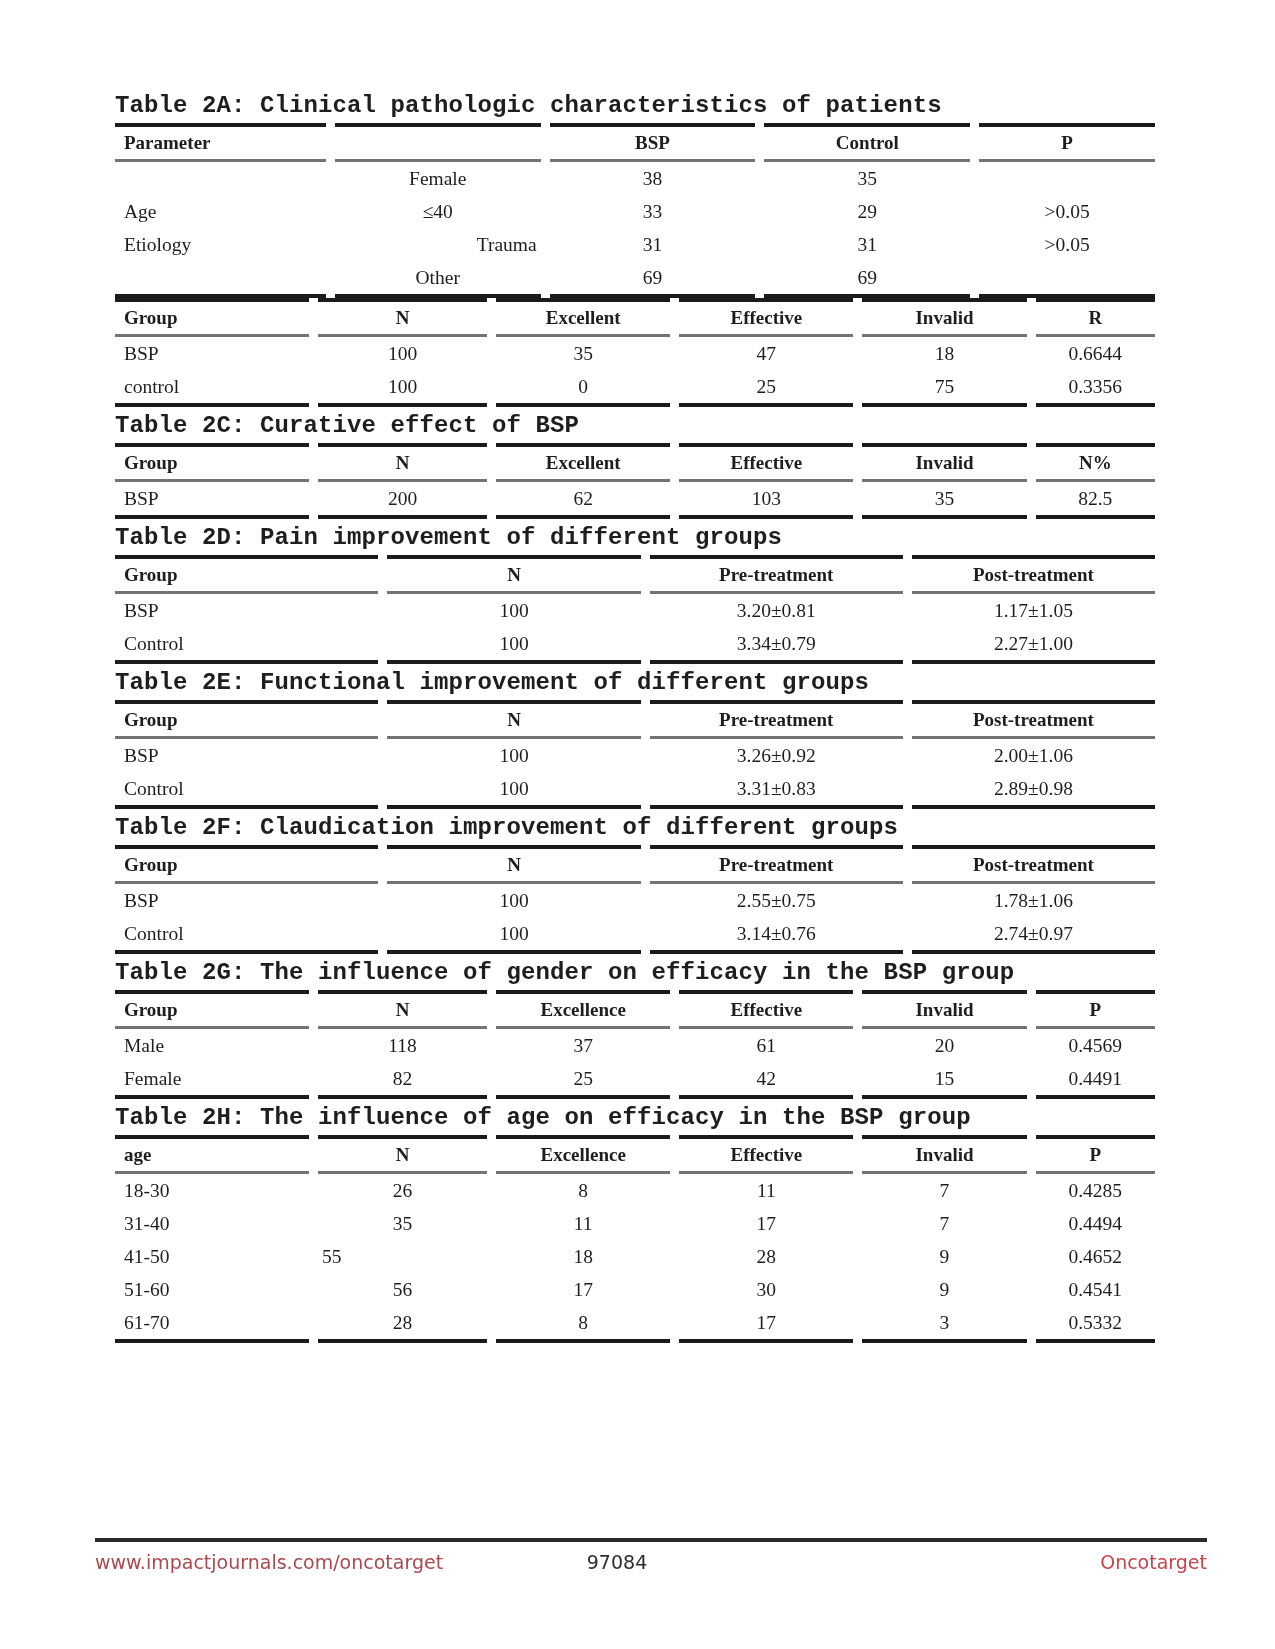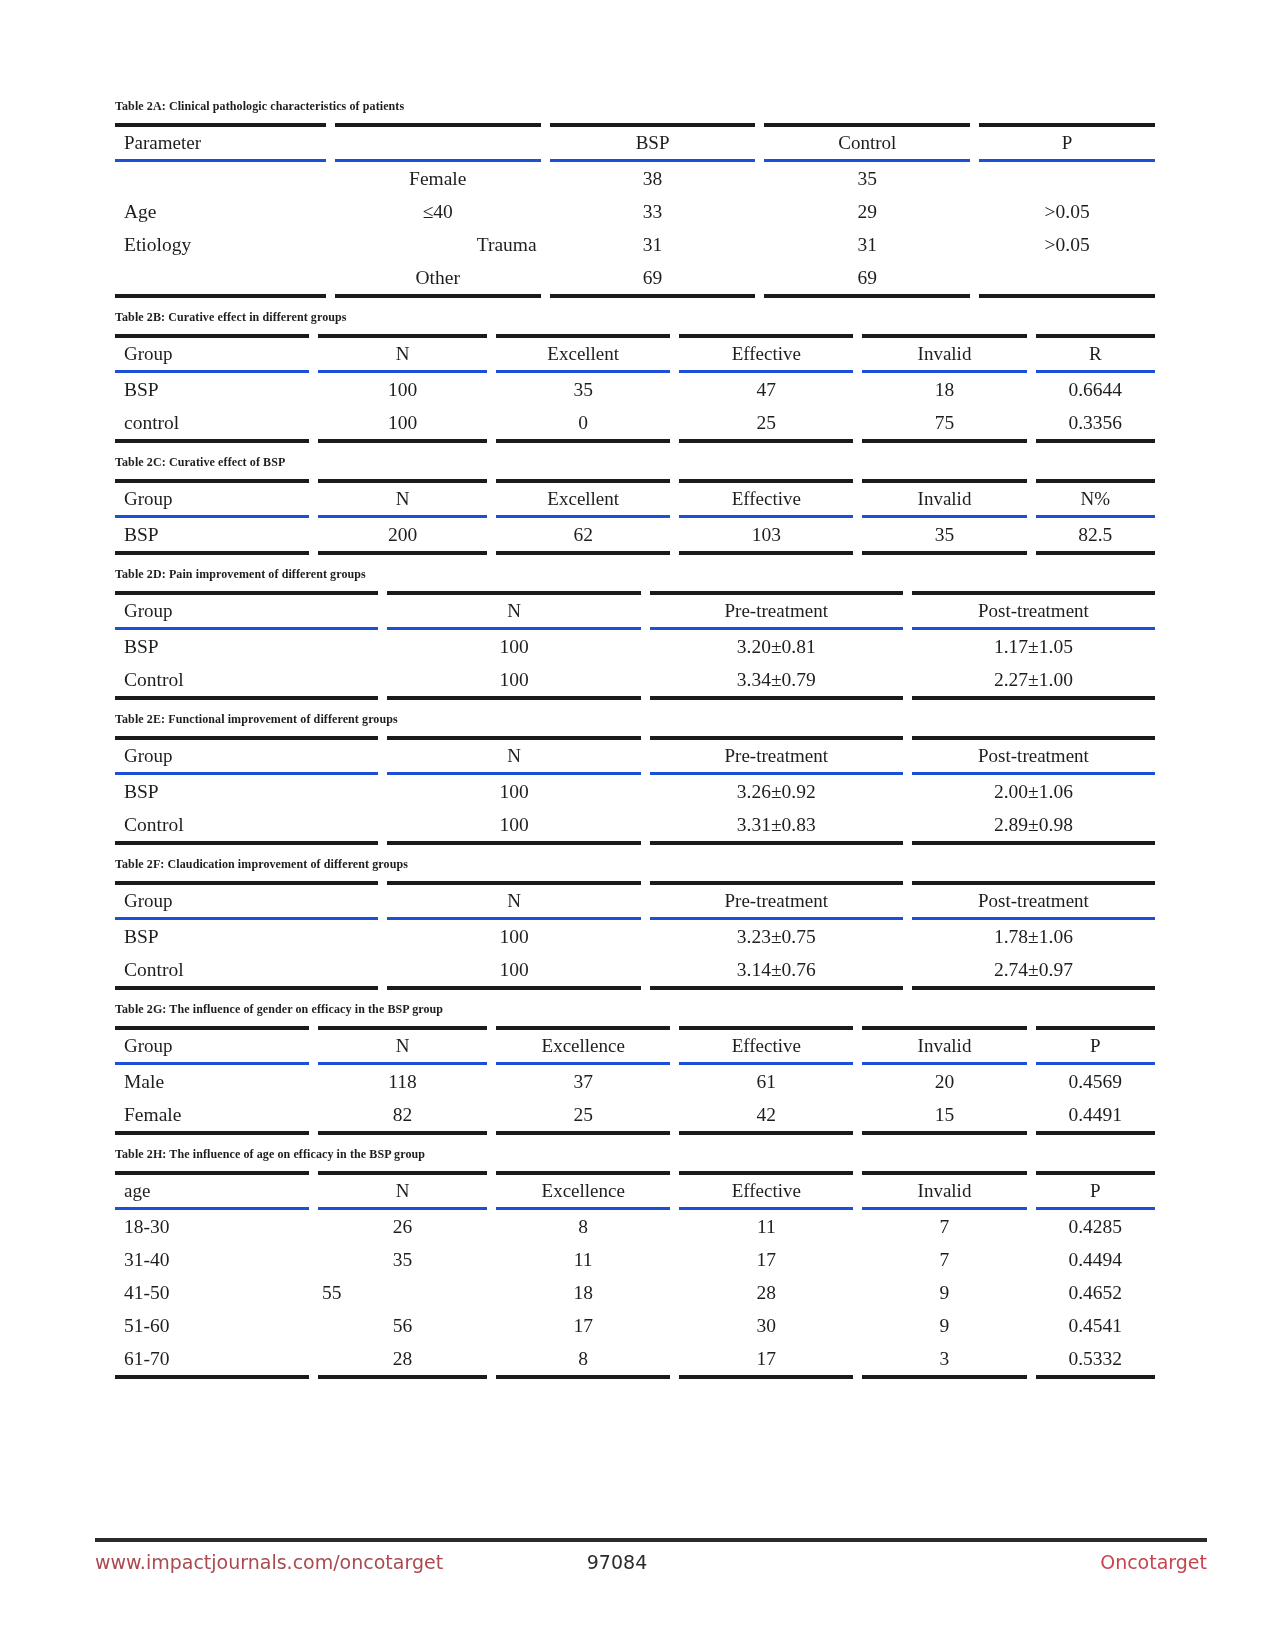--- a/index.html
+++ b/index.html
@@ -11,41 +11,42 @@
     position: relative;
     overflow: hidden;
   }
   .page { position: absolute; inset: 0; }
   .content {
     position: absolute;
     left: 115px; top: 94px;
     width: 1040px;
   }
   .tbl-title {
-    font-size: 12px;
+    font-size: 24px;
     line-height: 24px;
     font-weight: bold;
     margin: 7px 0 5px 0;
     letter-spacing: 0.1px;
+    font-family: Liberation Mono, monospace;
   }
   .tbl-title.first { margin-top: 0; }
   table.paper-table {
     border-collapse: separate;
     border-spacing: 9px 0;
     margin: 0 -9px;
     width: calc(100% + 18px);
     table-layout: fixed;
   }
   table.paper-table th {
     font-size: 19px;
-    font-weight: normal;
+    font-weight: bold;
     line-height: 22px;
     padding: 5px 4px;
     border-top: 4px solid #1b1b1b;
-    border-bottom: 3px solid #1d4ed8;
+    border-bottom: 3px solid #737373;
     vertical-align: middle;
   }
   table.paper-table td {
     font-size: 19.5px;
     line-height: 22px;
     padding: 6px 4px 5px 4px;
     vertical-align: middle;
   }
   table.paper-table th:first-child,
   table.paper-table td:first-child { padding-left: 9px; }
@@ -118,21 +119,20 @@
           <tr>
             <td style="text-align: left;"></td>
             <td style="text-align: center;">Other</td>
             <td style="text-align: center;">69</td>
             <td style="text-align: center;">69</td>
             <td style="text-align: center;"></td>
           </tr>
         </tbody>
       </table>
 
-    <div class="tbl-title">Table 2B: Curative effect in different groups</div>
     <table class="paper-table">
         <colgroup>
           <col style="width: 19.5%;">
           <col style="width: 17%;">
           <col style="width: 17.5%;">
           <col style="width: 17.5%;">
           <col style="width: 16.5%;">
           <col style="width: 12%;">
         </colgroup>
         <thead>
@@ -274,21 +274,21 @@
             <th style="text-align: left;">Group</th>
             <th style="text-align: center;">N</th>
             <th style="text-align: center;">Pre-treatment</th>
             <th style="text-align: center;">Post-treatment</th>
           </tr>
         </thead>
         <tbody>
           <tr>
             <td style="text-align: left;">BSP</td>
             <td style="text-align: center;">100</td>
-            <td style="text-align: center;">3.23±0.75</td>
+            <td style="text-align: center;">2.55±0.75</td>
             <td style="text-align: center;">1.78±1.06</td>
           </tr>
           <tr>
             <td style="text-align: left;">Control</td>
             <td style="text-align: center;">100</td>
             <td style="text-align: center;">3.14±0.76</td>
             <td style="text-align: center;">2.74±0.97</td>
           </tr>
         </tbody>
       </table>

